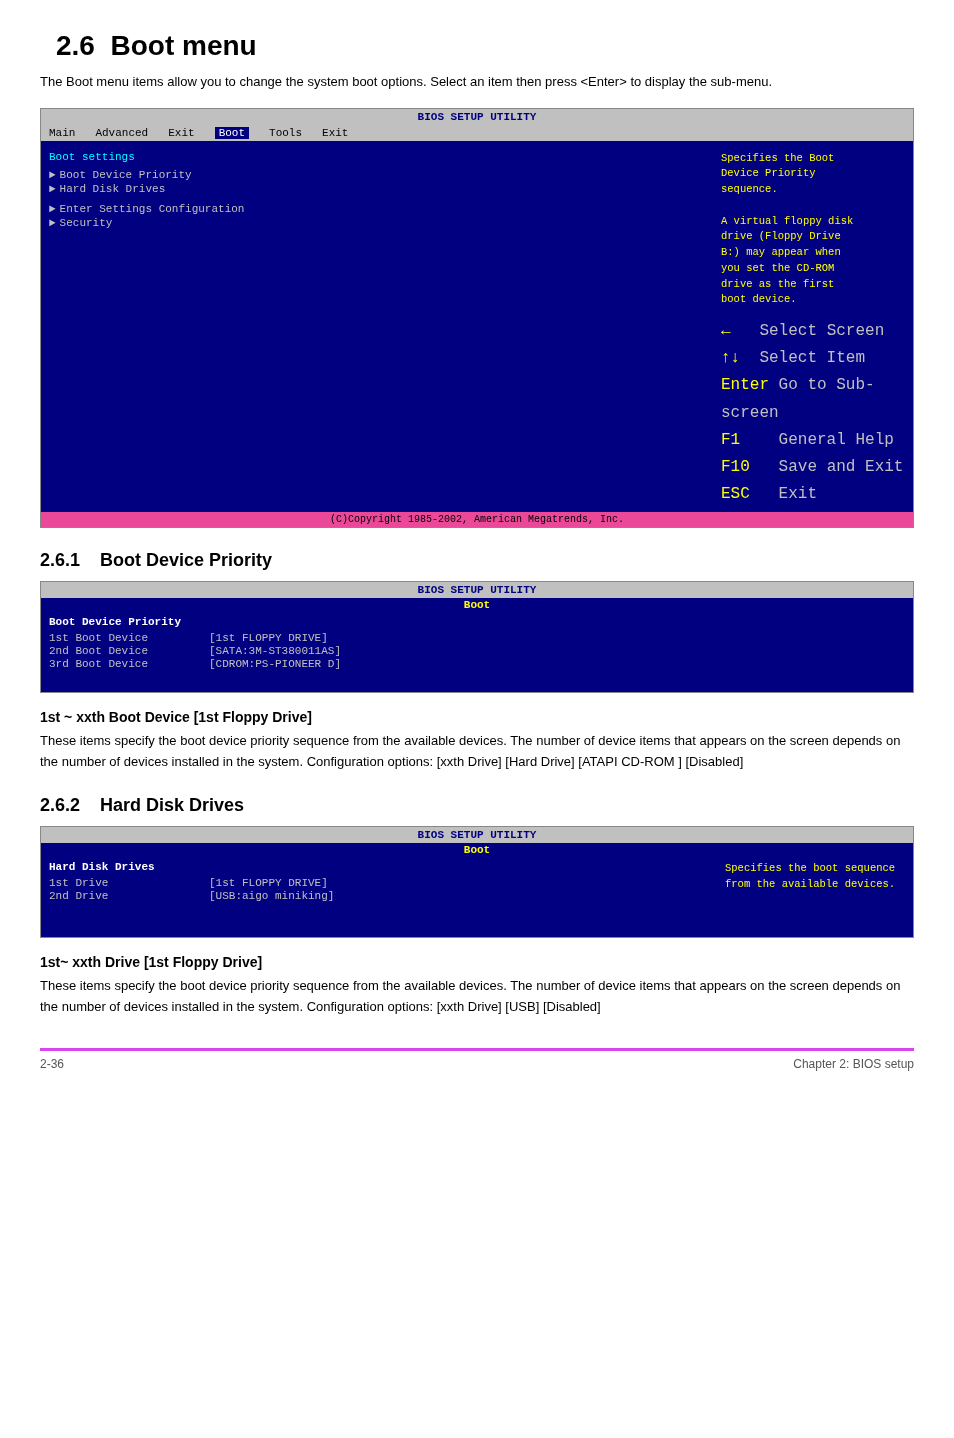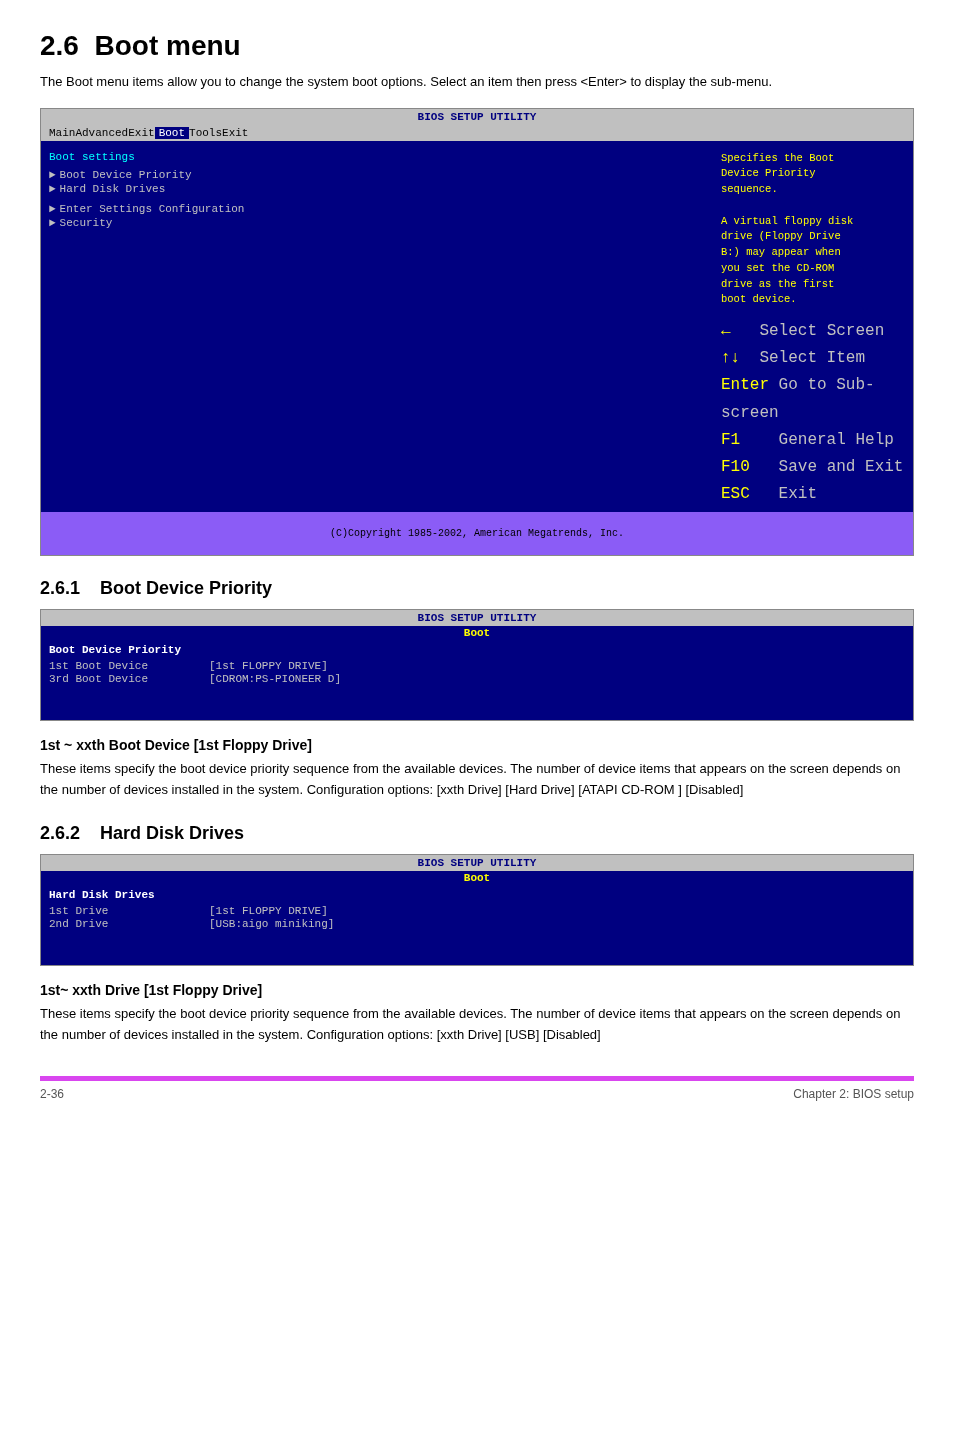--- a/index.html
+++ b/index.html
@@ -10,20 +10,21 @@
       color: #000;
       padding: 30px 40px 30px 40px;
       max-width: 954px;
     }
 
     h1.section-title {
       font-size: 28px;
       font-weight: bold;
       margin-bottom: 10px;
       color: #000;
+      margin-left: 16px;
     }
 
     p.intro {
       font-size: 13px;
       margin-bottom: 16px;
       line-height: 1.5;
     }
 
     h2.subsection-title {
       font-size: 18px;
@@ -63,21 +64,21 @@
       font-weight: bold;
       font-family: 'Courier New', Courier, monospace;
       font-size: 11px;
     }
 
     .bios-nav {
       background: #c0c0c0;
       color: #000;
       display: flex;
       padding: 2px 8px;
-      gap: 0;
+      gap: 20px;
       font-family: 'Courier New', Courier, monospace;
       font-size: 11px;
     }
 
     .bios-nav span.active {
       background: #000080;
       color: #fff;
       padding: 0 4px;
     }
 
@@ -116,24 +117,24 @@
       color: #c0c0c0;
       font-size: 11px;
     }
 
     .bios-menu-item .arrow {
       color: #c0c0c0;
       margin-right: 4px;
     }
 
     .bios-footer {
-      background: #8b5cf6;
+      background: #ec4899;
       color: #000;
       text-align: center;
-      padding: 16px 0;
+      padding: 2px 0;
       font-family: 'Courier New', Courier, monospace;
       font-size: 10px;
     }
 
     .bios-screen-small {
       border: 1px solid #888;
       background: #000080;
       color: #c0c0c0;
       font-family: 'Courier New', Courier, monospace;
       font-size: 11px;
@@ -194,21 +195,21 @@
     .bios-section-header {
       color: #fff;
       font-weight: bold;
       margin-bottom: 4px;
       font-size: 11px;
     }
 
     .footer-bar {
       display: flex;
       justify-content: space-between;
-      border-top: 5px solid #d946ef;
+      border-top: 3px solid #d946ef;
       margin-top: 30px;
       padding-top: 6px;
       font-size: 12px;
       color: #555;
     }
   </style>
 </head>
 <body>
 
 <h1 class="section-title">
@@ -276,20 +277,24 @@
   <div class="bios-header">BIOS SETUP UTILITY</div>
   <div class="bios-subheader" style="background:#000080; color:#ffff00; text-align:center; font-family:'Courier New',Courier,monospace; font-size:11px; padding:1px 0; font-weight:bold;">Boot</div>
   <div class="bios-small-body">
     <div class="bios-small-left">
       <div class="bios-section-header">Boot Device Priority</div>
       <div class="bios-table-row">
         <span class="bios-table-label">1st Boot Device</span>
         <span class="bios-table-value">[1st FLOPPY DRIVE]</span>
       </div>
       <div class="bios-table-row">
+        <span class="bios-table-label">2nd Boot Device</span>
+        <span class="bios-table-value">[SATA:3M-ST380011AS]</span>
+      </div>
+      <div class="bios-table-row">
         <span class="bios-table-label">3rd Boot Device</span>
         <span class="bios-table-value">[CDROM:PS-PIONEER D]</span>
       </div>
     </div>
     <div class="bios-small-right"></div>
   </div>
 </div>
 
 <h3 class="subsubsection-title">1st ~ xxth Boot Device [1st Floppy Drive]</h3>
 <p class="body-text">These items specify the boot device priority sequence from the available devices. The number of device items that appears on the screen depends on the number of devices installed in the system. Configuration options: [xxth Drive] [Hard Drive] [ATAPI CD-ROM ] [Disabled]</p>
@@ -307,20 +312,23 @@
       <div style="margin-bottom:4px;"></div>
       <div class="bios-table-row">
         <span class="bios-table-label">1st Drive</span>
         <span class="bios-table-value">[1st FLOPPY DRIVE]</span>
       </div>
       <div class="bios-table-row">
         <span class="bios-table-label">2nd Drive</span>
         <span class="bios-table-value">[USB:aigo miniking]</span>
       </div>
     </div>
+    <div class="bios-small-right">
+      <div style="color:#ffff00; font-size:10.5px; line-height:1.5;">Specifies the boot sequence from the available devices.</div>
+    </div>
   </div>
 </div>
 
 <h3 class="subsubsection-title">1st~ xxth Drive [1st Floppy Drive]</h3>
 <p class="body-text">These items specify the boot device priority sequence from the available devices. The number of device items that appears on the screen depends on the number of devices installed in the system. Configuration options: [xxth Drive] [USB] [Disabled]</p>
 
 <div class="footer-bar">
   <span>2-36</span>
   <span>Chapter 2: BIOS setup</span>
 </div>

